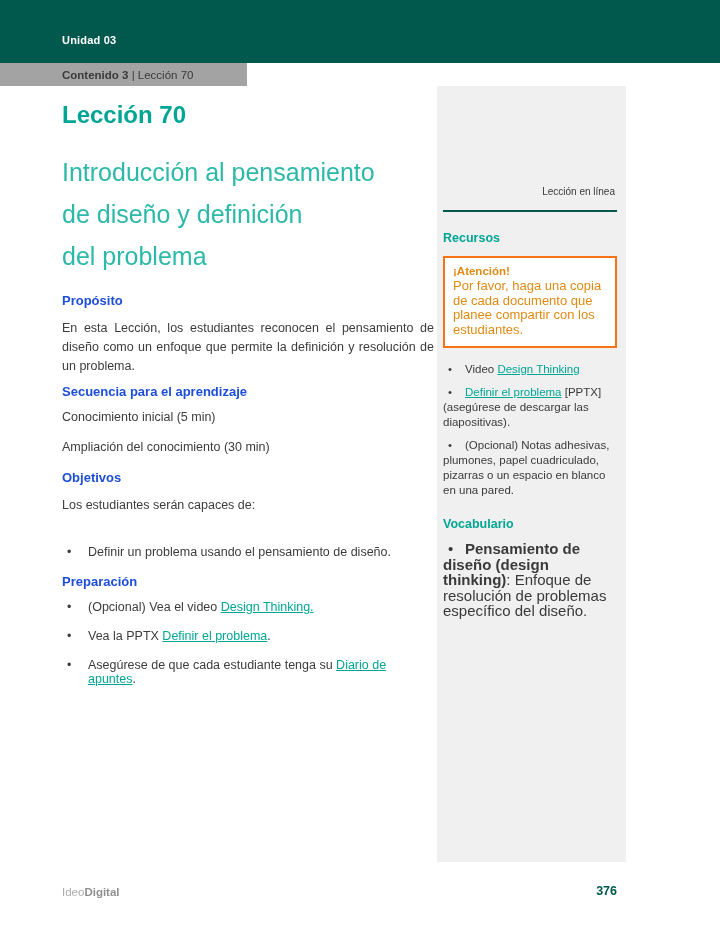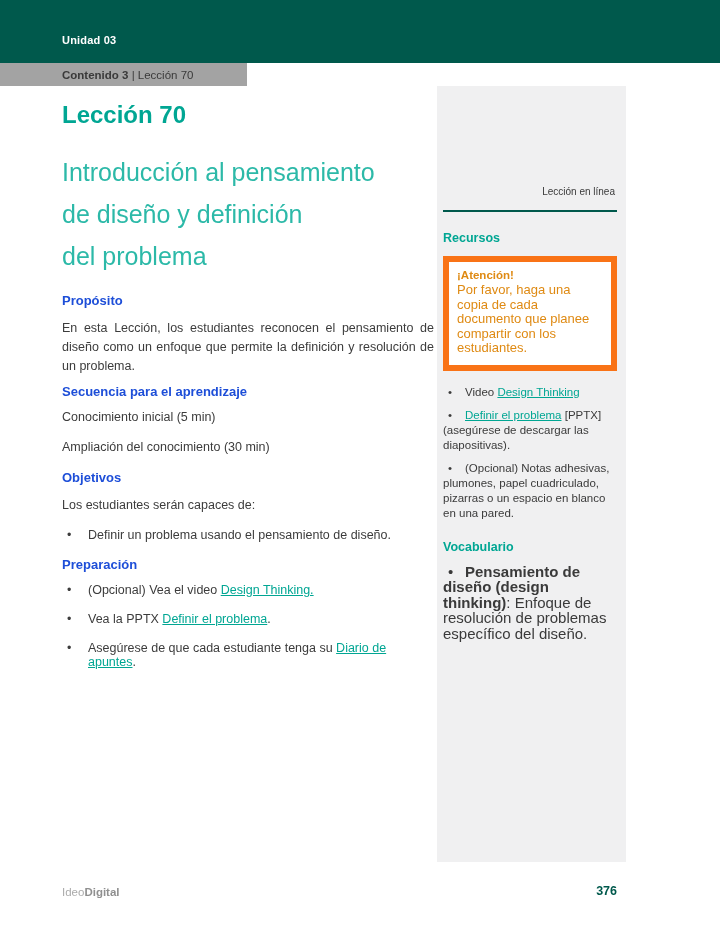--- a/index.html
+++ b/index.html
@@ -25,21 +25,21 @@
   .m-bullet { position:relative; padding-left:26px; font-size:12.5px; color:#3c3c3c; margin-bottom:15px; }
   .m-bullet::before { content:"\2022"; position:absolute; left:5px; top:0; color:#3c3c3c; }
   a.link { color:#00A693; text-decoration:underline; cursor:pointer; }
 
   
   .sidebar { position:absolute; left:437px; top:86px; width:189px; height:776px; background:#F0F0F1;
              padding:0 9px 0 6px; color:#3a3a3a; }
   .mode-label { margin-top:100px; text-align:right; font-size:10px; color:#3a3a3a; padding-right:2px; }
   .side-rule { margin-top:13px; border:none; border-top:2px solid #00594C; }
   .side-heading { margin-top:19px; color:#00A693; font-size:12.5px; font-weight:bold; }
-  .attention { margin-top:11px; background:#ffffff; border:6px solid #f97316; padding:7px 8px 9px 8px; }
+  .attention { margin-top:11px; background:#ffffff; border:2px solid #f97316; padding:7px 8px 9px 8px; }
   .attention-title { color:#DF8A13; font-size:11.5px; font-weight:bold; margin-bottom:2px; }
   .attention-body { color:#DF8A13; font-size:13px; line-height:14.5px; }
   .s-list { margin-top:14px; }
   .s-item { font-size:11.5px; line-height:15px; margin-bottom:8px; color:#3a3a3a; }
   .ib { display:inline-block; width:22px; padding-left:5px; }
   .ib::before { content:"\2022"; }
   .vocab { margin-top:10px; font-size:15px; line-height:15.5px; }
   .vocab .term { font-weight:bold; }
 
   
@@ -70,21 +70,21 @@
     </div>
 
     <div class="sec-heading">Propósito</div>
     <div class="body-text justify">En esta Lección, los estudiantes reconocen el pensamiento de diseño como un enfoque que permite la definición y resolución de un problema.</div>
 
     <div class="sec-heading">Secuencia para el aprendizaje</div>
     <div class="seq-item">Conocimiento inicial (5 min)</div>
     <div class="seq-item">Ampliación del conocimiento (30 min)</div>
 
     <div class="sec-heading">Objetivos</div>
-    <div class="body-text" style="margin-bottom:13px;">Los estudiantes serán capaces de:</div>
+    <div class="body-text" style="margin-bottom:30px;">Los estudiantes serán capaces de:</div>
     <div class="m-bullet">Definir un problema usando el pensamiento de diseño.</div>
 
     <div class="sec-heading">Preparación</div>
     <div class="m-bullet">
       <span style="white-space:pre-wrap;">(Opcional) Vea el video </span><a class="link">Design Thinking.</a>
     </div>
     <div class="m-bullet">
       <span style="white-space:pre-wrap;">Vea la PPTX </span><a class="link">Definir el problema</a><span>.</span>
     </div>
     <div class="m-bullet">

